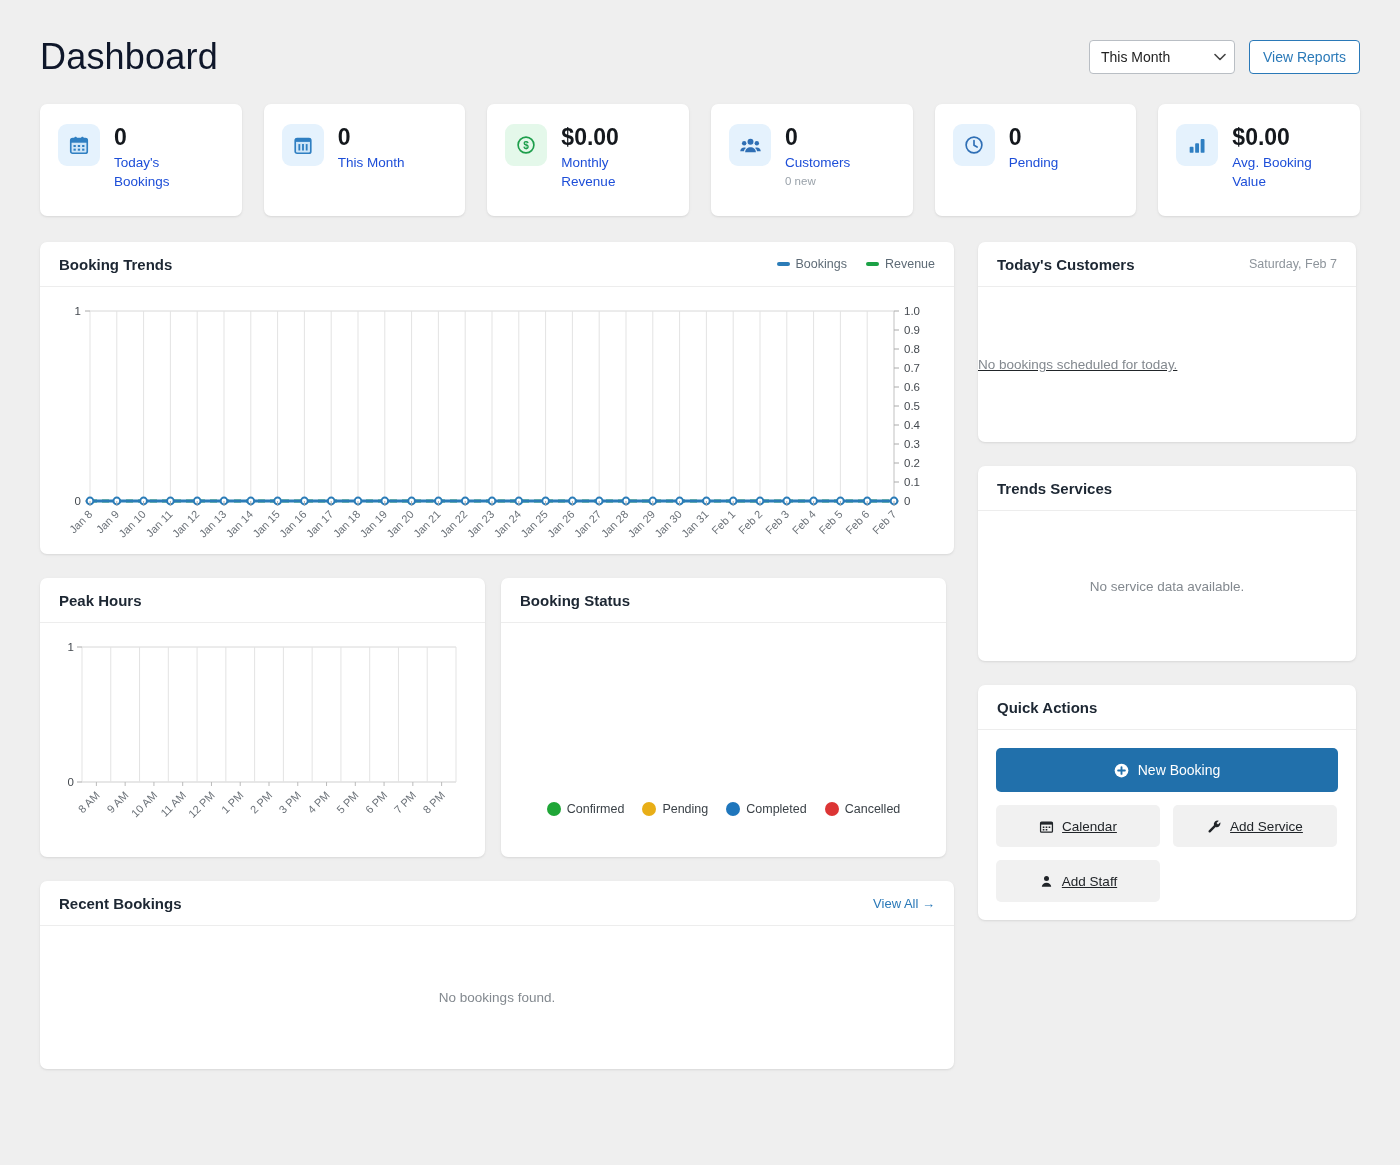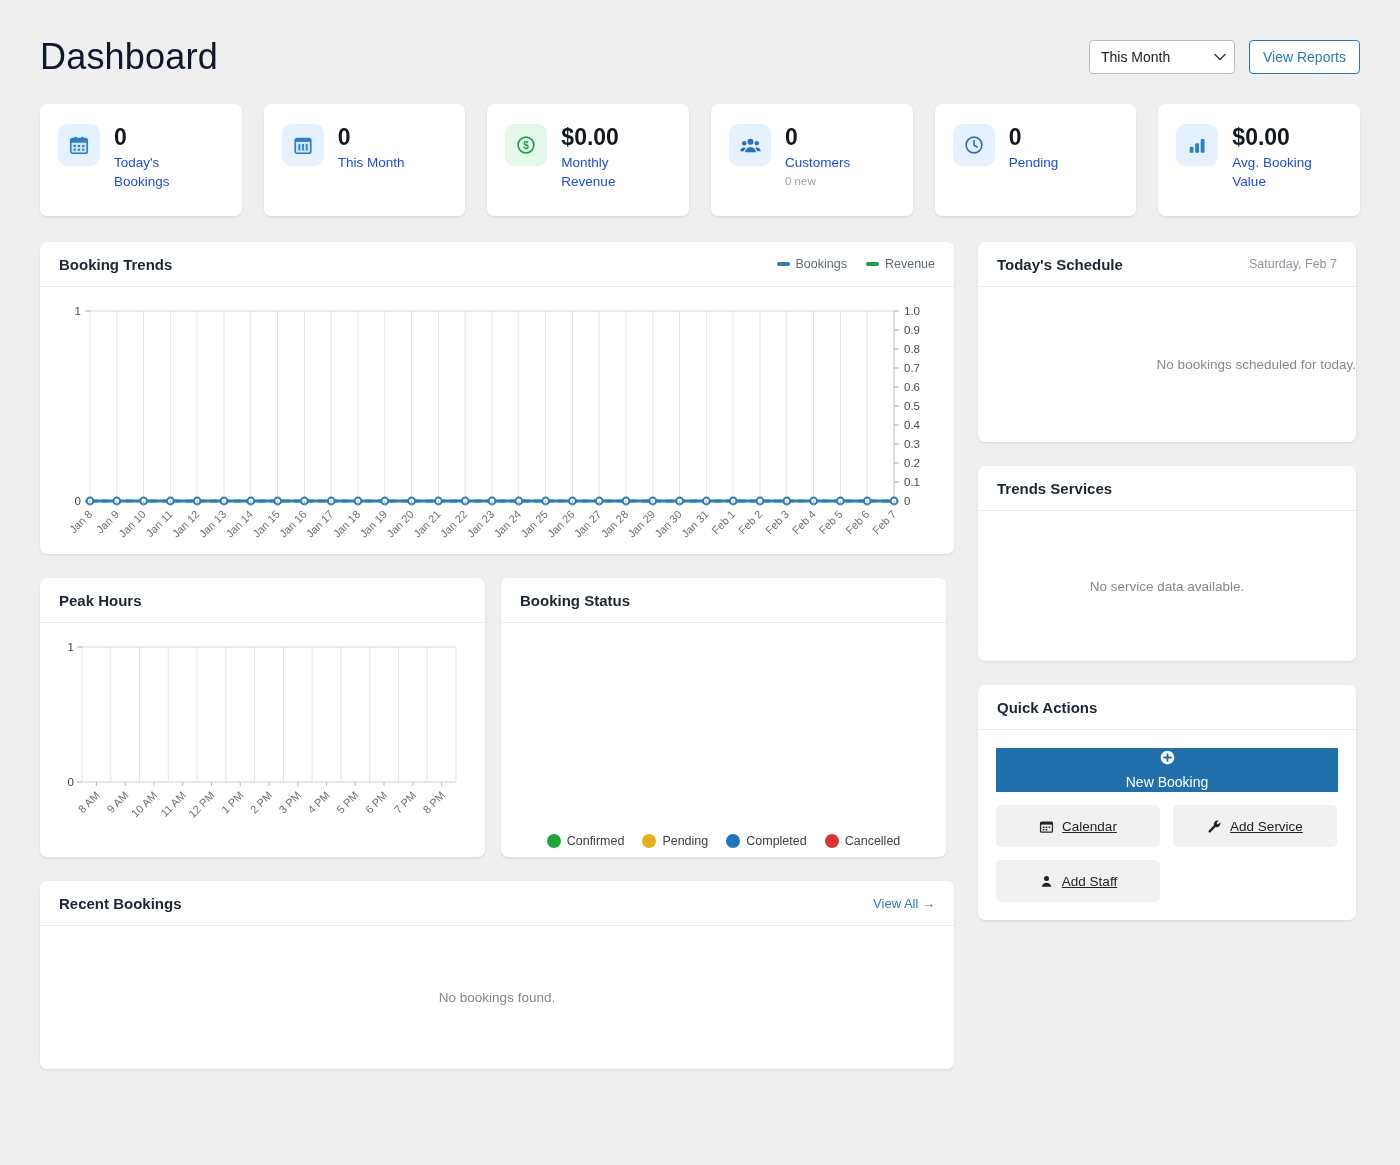--- a/index.html
+++ b/index.html
@@ -81,46 +81,45 @@
   svg { display: block; }
   .tick-lbl { font-size: 11px; fill: #6b7178; font-family: "Liberation Sans", sans-serif; }
   .axis-num { font-size: 11.5px; fill: #44494f; font-family: "Liberation Sans", sans-serif; }
 
   
   .lower-row { display: flex; gap: 16px; margin-top: 24px; }
   .peak-card { width: 445px; }
   .status-card { width: 445px; }
   .status-body { height: 233px; position: relative; }
   .status-legend {
-    position: absolute; left: 0; right: 0; bottom: 8px;
+    position: absolute; left: 0; right: 0; bottom: 40px;
     display: flex; justify-content: center; gap: 18px;
   }
   .status-legend .li { display: flex; align-items: center; gap: 6px; font-size: 12.5px; color: #3b4248; }
   .dot { width: 14px; height: 14px; border-radius: 50%; display: inline-block; }
 
   
   .recent-card { margin-top: 24px; }
   .view-all { font-size: 13px; color: #2a79b8; text-decoration: none; cursor: pointer; }
   .empty-msg { color: #83898f; font-size: 13.5px; text-align: center; }
   .recent-body { height: 143px; display: flex; align-items: center; justify-content: center; }
 
   
   .side-meta { font-size: 12.5px; color: #8d949b; }
-  .schedule-body { height: 155px; display: flex; align-items: center; justify-content: flex-end; }
+  .schedule-body { height: 155px; display: flex; align-items: center; justify-content: flex-start; text-decoration: underline; }
   .services-body { height: 150px; display: flex; align-items: center; justify-content: center; }
   .side-card { margin-bottom: 24px; }
 
   .qa-body { padding: 18px; }
   .qa-primary {
     width: 100%; height: 44px;
-    background: #2170ab; border: none; border-radius: 0;
+    background: #2170ab; border: none; border-radius: 5px;
     color: #fff; font-size: 14px; cursor: pointer;
     display: flex; align-items: center; justify-content: center; gap: 9px;
     font-family: "Liberation Sans", sans-serif;
-    flex-direction: column;
   }
   .qa-grid { display: flex; flex-wrap: wrap; gap: 13px; margin-top: 13px; text-decoration: underline; }
   .qa-btn {
     width: 164px; height: 42px;
     background: #f1f1f1; border: none; border-radius: 5px;
     color: #212529; font-size: 13.5px; cursor: pointer;
     display: flex; align-items: center; justify-content: center; gap: 8px;
     font-family: "Liberation Sans", sans-serif;
   }
 </style>
@@ -520,21 +519,21 @@
         <div class="recent-body">
           <div class="empty-msg">No bookings found.</div>
         </div>
       </div>
     </div>
 
     <div class="col-side">
 
       <div class="card side-card">
         <div class="card-head">
-          <div class="card-title">Today's Schedule</div>
+          <div class="card-title">Today's Customers</div>
           <div class="side-meta">Saturday, Feb 7</div>
         </div>
         <div class="schedule-body">
           <div class="empty-msg">No bookings scheduled for today.</div>
         </div>
       </div>
 
       <div class="card side-card">
         <div class="card-head">
           <div class="card-title">Trends Services</div>

